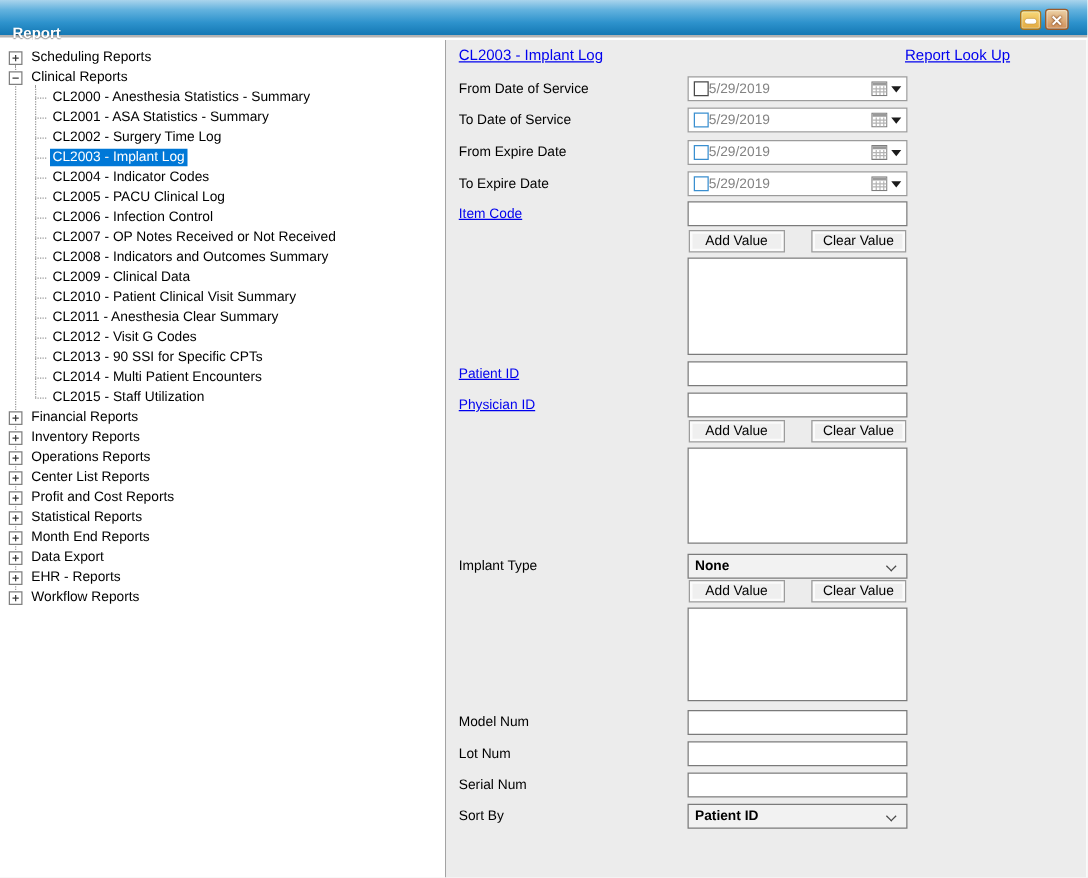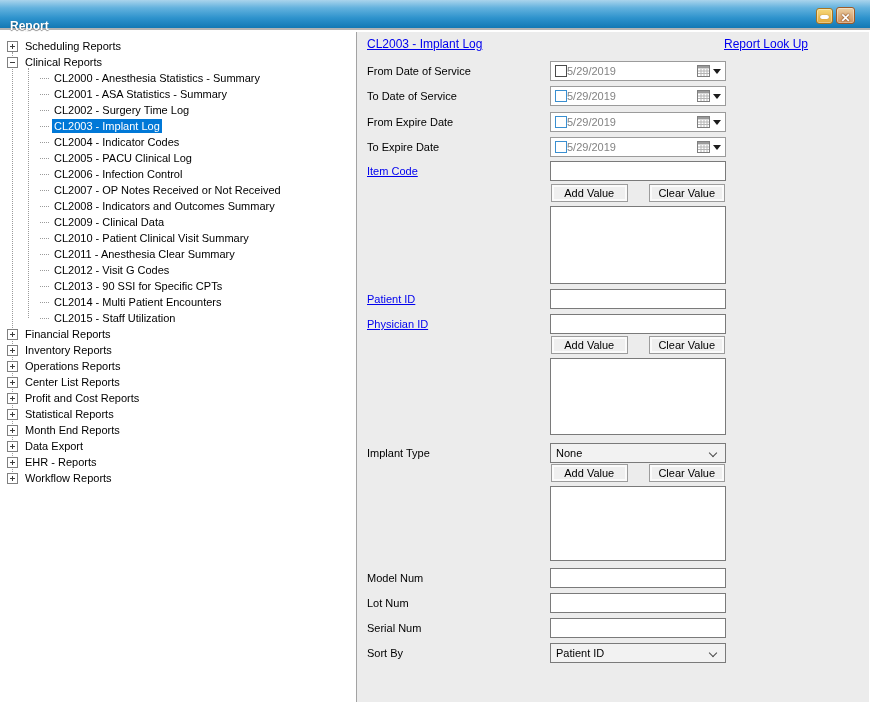--- a/index.html
+++ b/index.html
@@ -43,21 +43,21 @@
   .tree-pane{ width:357px; height:670px; background:#fff; border-right:1px solid #a3a3a3; position:relative; overflow:hidden; }
   .form-pane{ width:512px; height:670px; background:#ececec; position:relative; }
 
   
   .tree{ position:relative; padding-top:6px; font-size:11px; color:#000; }
   .guide{ position:absolute; width:0; border-left:1px dotted #9a9a9a; z-index:0; }
   .guide-root{ left:12px; top:20px; height:426px; }
   .guide-child{ left:28px; top:36px; height:250px; }
   .tree-item{ height:16px; display:flex; align-items:center; position:relative; z-index:1; white-space:nowrap; }
   .tree-item.root{ padding-left:7px; }
-  .tree-item.child{ padding-left:40px; }
+  .tree-item.child{ padding-left:28px; }
   .tree-item.child::before{ content:""; flex:0 0 9px; width:9px; height:0; border-top:1px dotted #9a9a9a; margin-right:3px; }
   .expander{ flex:0 0 11px; width:11px; height:11px; border:1px solid #808080; background:#fff; position:relative; margin-right:5px; }
   .expander::before{ content:""; position:absolute; left:2px; right:2px; top:4px; height:1px; background:#3c3c3c; }
   .expander.plus::after{ content:""; position:absolute; top:2px; bottom:2px; left:4px; width:1px; background:#3c3c3c; }
   .tree-label{ padding:1px 2px; }
   .tree-label.selected{ background:#0078d7; color:#fff; }
 
   
   .hlink{ position:absolute; font-size:12px; color:#0000ee; text-decoration:underline; cursor:pointer; white-space:nowrap; }
   .flabel{ position:absolute; left:10px; font-size:11px; color:#000; white-space:nowrap; }
@@ -80,21 +80,21 @@
   }
   .btnrow{ position:absolute; left:193px; width:176px; height:18px; display:flex; gap:21px; padding:0 1px; }
   .wbtn{
     flex:1 1 50%; height:18px; font-family:"Liberation Sans",sans-serif; font-size:11px; color:#000;
     background:#efefef; border:1px solid #9c9c9c; box-shadow:inset 0 0 0 2px #fbfbfb; cursor:pointer;
   }
   .listbox{ position:absolute; left:193px; width:176px; background:#fff; border:1px solid #7a7a7a; }
   .combo{
     position:absolute; left:193px; width:176px; height:20px;
     background:#f2f2f2; border:1px solid #7a7a7a; font-size:11px; color:#000;
-    display:flex; align-items:center; padding-left:5px; position:absolute;
+    display:flex; align-items:center; padding-left:5px; position:absolute;font-weight:bold;
   }
   .combo-chevron{
     position:absolute; right:9px; top:6px; width:6px; height:6px;
     border-right:1px solid #4a4a4a; border-bottom:1px solid #4a4a4a; transform:rotate(45deg);
   }
 </style>
 </head>
 <body>
 
 <div class="titlebar">

